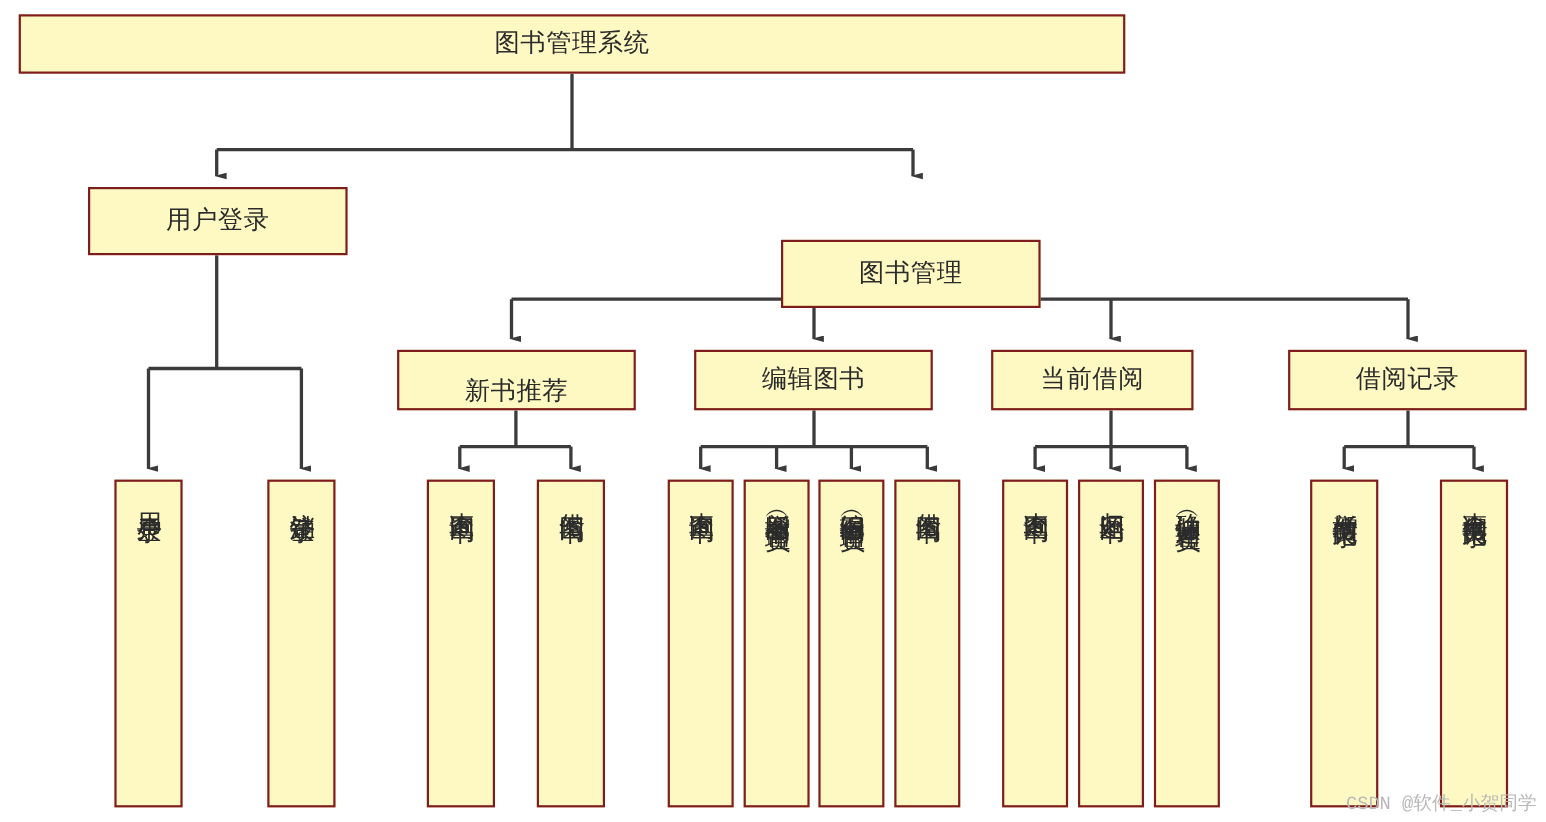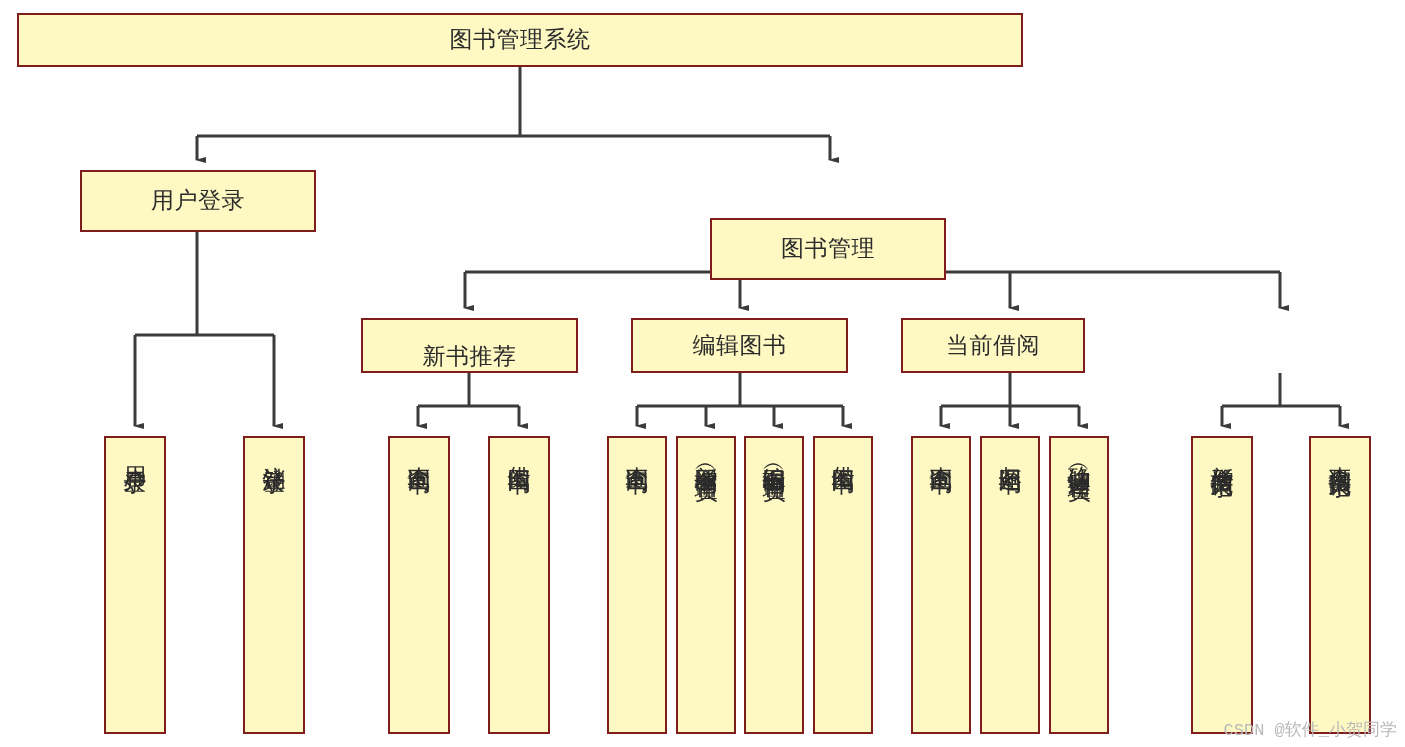--- a/index.html
+++ b/index.html
@@ -150,20 +150,23 @@
   </div>
 
   <div class="node horiz" style="left:631px; top:318px; width:217px; height:55px;">
     <span class="node-label">编辑图书</span>
   </div>
 
   <div class="node horiz" style="left:901px; top:318px; width:184px; height:55px;">
     <span class="node-label">当前借阅</span>
   </div>
 
+  <div class="node horiz" style="left:1171px; top:318px; width:217px; height:55px;">
+    <span class="node-label">借阅记录</span>
+  </div>
 
   <div class="node vert" style="left:104px; top:436px; width:62px; height:298px;">
     <span class="node-label">用户登录</span>
   </div>
 
   <div class="node vert" style="left:243px; top:436px; width:62px; height:298px;">
     <span class="node-label">注销登录</span>
   </div>
 
   <div class="node vert" style="left:388px; top:436px; width:62px; height:298px;">

